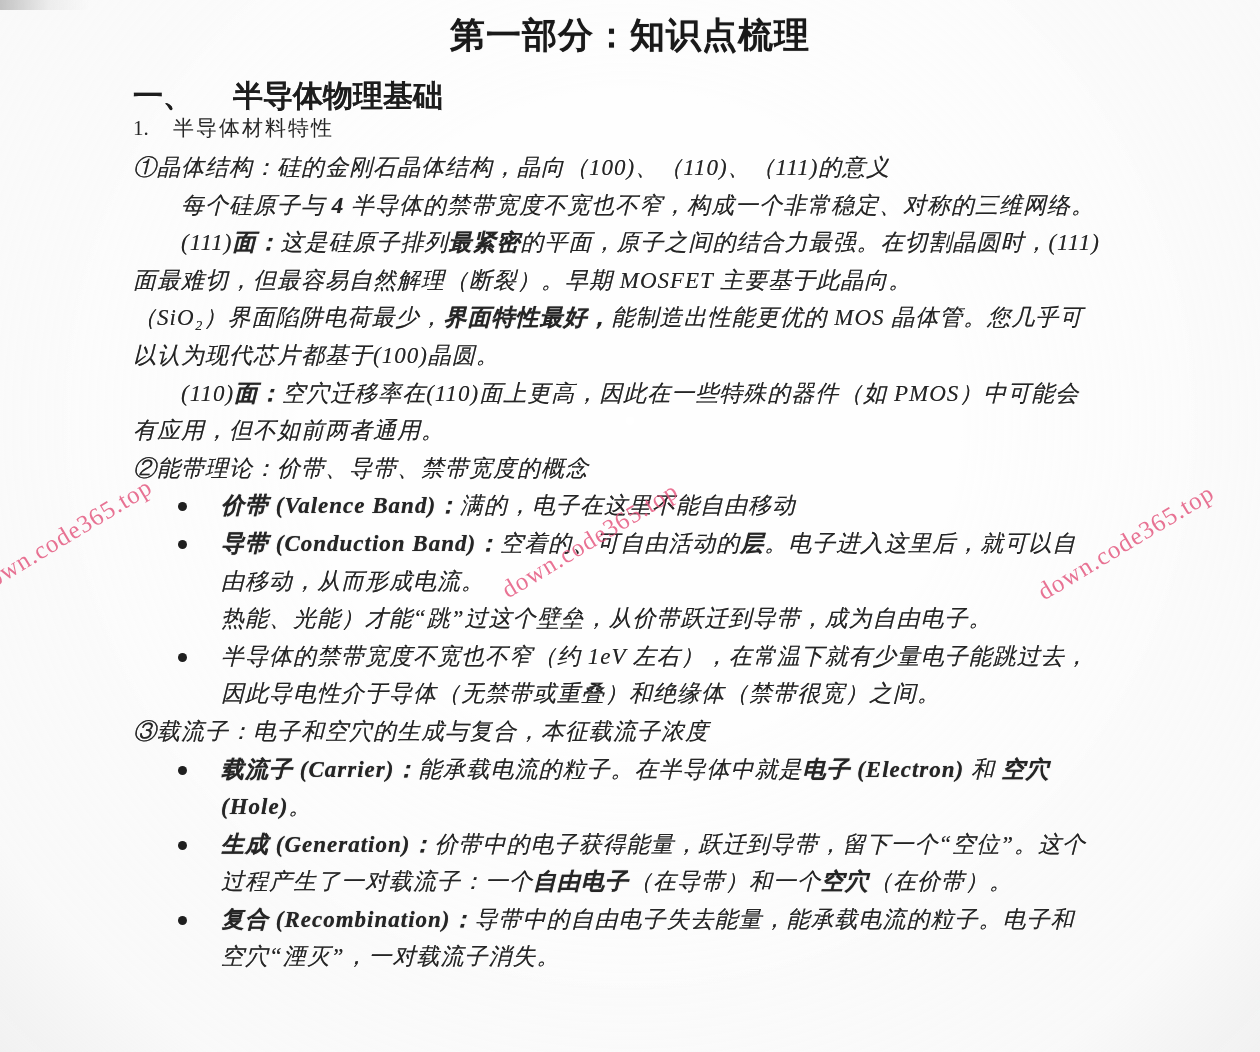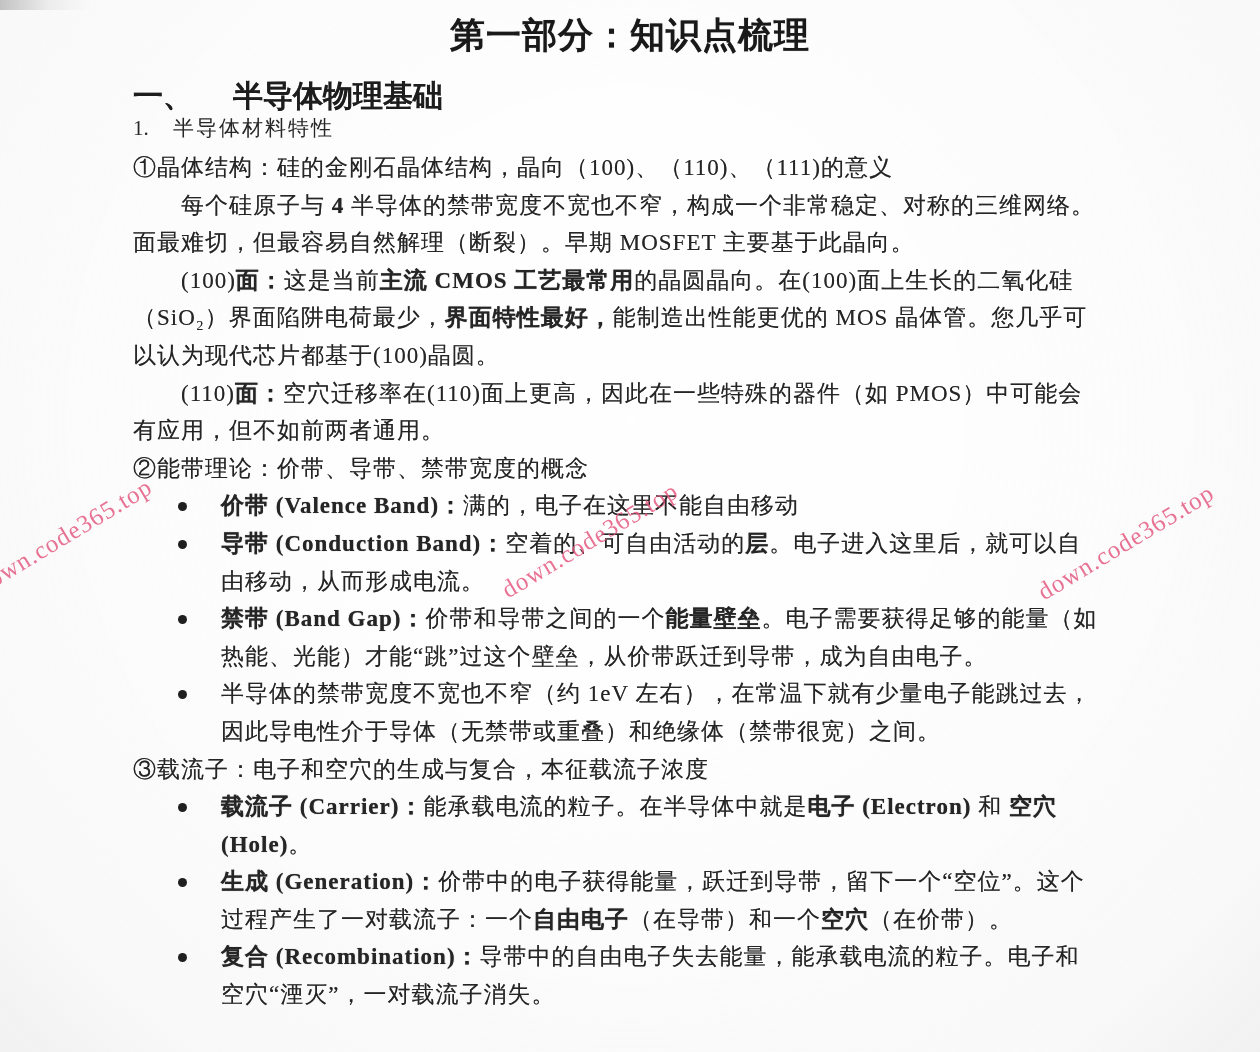--- a/index.html
+++ b/index.html
@@ -40,20 +40,21 @@
     position:absolute;top:114px;left:133px;
     font-size:21px;color:#2a2a2a;
     white-space:nowrap;letter-spacing:2px;
   }
   #subsection .num{display:inline-block;width:40px;letter-spacing:0;}
   #doc-body{
     position:absolute;top:149px;left:0;width:1260px;
     font-size:23px;letter-spacing:1px;
     color:#282828;
     text-shadow:0 0 .55px rgba(30,30,30,.5);
+    font-style:italic;
   }
   .line{height:37.6px;line-height:37.6px;white-space:nowrap;position:relative;}
   .line .b{font-weight:bold;text-shadow:0 0 .8px rgba(20,20,20,.65);}
   .i0{padding-left:133px;}
   .i1{padding-left:181px;}
   .bullet,.bcont{padding-left:221px;}
   .dot{
     position:absolute;left:178px;top:15px;
     width:9px;height:9px;border-radius:50%;background:#222;
   }
@@ -84,31 +85,30 @@
 
   <div id="title">第一部分：知识点梳理</div>
 
   <div id="subsection">
     <span class="num">1.</span><span>半导体材料特性</span>
   </div>
 
   <div id="doc-body">
       <div class="line i0"><span>①晶体结构：硅的金刚石晶体结构，晶向（100)、（110)、（111)的意义</span></div>
       <div class="line i1"><span>每个硅原子与 </span><span class="b">4</span><span> 半导体的禁带宽度不宽也不窄，构成一个非常稳定、对称的三维网络。</span></div>
+      <div class="line i1"><span>(111)</span><span class="b">面：</span><span>这是硅原子排列</span><span class="b">最紧密</span><span>的平面，原子之间的结合力最强。在切割晶圆时，(111)</span></div>
       <div class="line i0"><span>面最难切，但最容易自然解理（断裂）。早期 MOSFET 主要基于此晶向。</span></div>
-      <div class="line i1"><span>(100)</span><span class="b">面：</span><span>这是当前</span><span class="b">主流 CMOS 工艺最常用</span><span>的晶圆晶向。在(100)面上生长的二氧化硅</span></div>
       <div class="line i0"><span>（SiO₂）界面陷阱电荷最少，</span><span class="b">界面特性最好，</span><span>能制造出性能更优的 MOS 晶体管。您几乎可</span></div>
       <div class="line i0"><span>以认为现代芯片都基于(100)晶圆。</span></div>
       <div class="line i1"><span>(110)</span><span class="b">面：</span><span>空穴迁移率在(110)面上更高，因此在一些特殊的器件（如 PMOS）中可能会</span></div>
       <div class="line i0"><span>有应用，但不如前两者通用。</span></div>
       <div class="line i0"><span>②能带理论：价带、导带、禁带宽度的概念</span></div>
       <div class="line bullet"><span class="dot"></span><span class="b">价带 (Valence Band)：</span><span>满的，电子在这里不能自由移动</span></div>
       <div class="line bullet"><span class="dot"></span><span class="b">导带 (Conduction Band)：</span><span>空着的、可自由活动的</span><span class="b">层</span><span>。电子进入这里后，就可以自</span></div>
       <div class="line bcont"><span>由移动，从而形成电流。</span></div>
-      <div class="line bullet"><span class="dot"></span><span class="b">禁带 (Band Gap)：</span><span>价带和导带之间的一个</span><span class="b">能量壁垒</span><span>。电子需要获得足够的能量（如</span></div>
       <div class="line bcont"><span>热能、光能）才能“跳”过这个壁垒，从价带跃迁到导带，成为自由电子。</span></div>
       <div class="line bullet"><span class="dot"></span><span>半导体的禁带宽度不宽也不窄（约 1eV 左右），在常温下就有少量电子能跳过去，</span></div>
       <div class="line bcont"><span>因此导电性介于导体（无禁带或重叠）和绝缘体（禁带很宽）之间。</span></div>
       <div class="line i0"><span>③载流子：电子和空穴的生成与复合，本征载流子浓度</span></div>
       <div class="line bullet"><span class="dot"></span><span class="b">载流子 (Carrier)：</span><span>能承载电流的粒子。在半导体中就是</span><span class="b">电子 (Electron)</span><span> 和 </span><span class="b">空穴</span></div>
       <div class="line bcont"><span class="b">(Hole)</span><span>。</span></div>
       <div class="line bullet"><span class="dot"></span><span class="b">生成 (Generation)：</span><span>价带中的电子获得能量，跃迁到导带，留下一个“空位”。这个</span></div>
       <div class="line bcont"><span>过程产生了一对载流子：一个</span><span class="b">自由电子</span><span>（在导带）和一个</span><span class="b">空穴</span><span>（在价带）。</span></div>
       <div class="line bullet"><span class="dot"></span><span class="b">复合 (Recombination)：</span><span>导带中的自由电子失去能量，能承载电流的粒子。电子和</span></div>
       <div class="line bcont"><span>空穴“湮灭”，一对载流子消失。</span></div>

